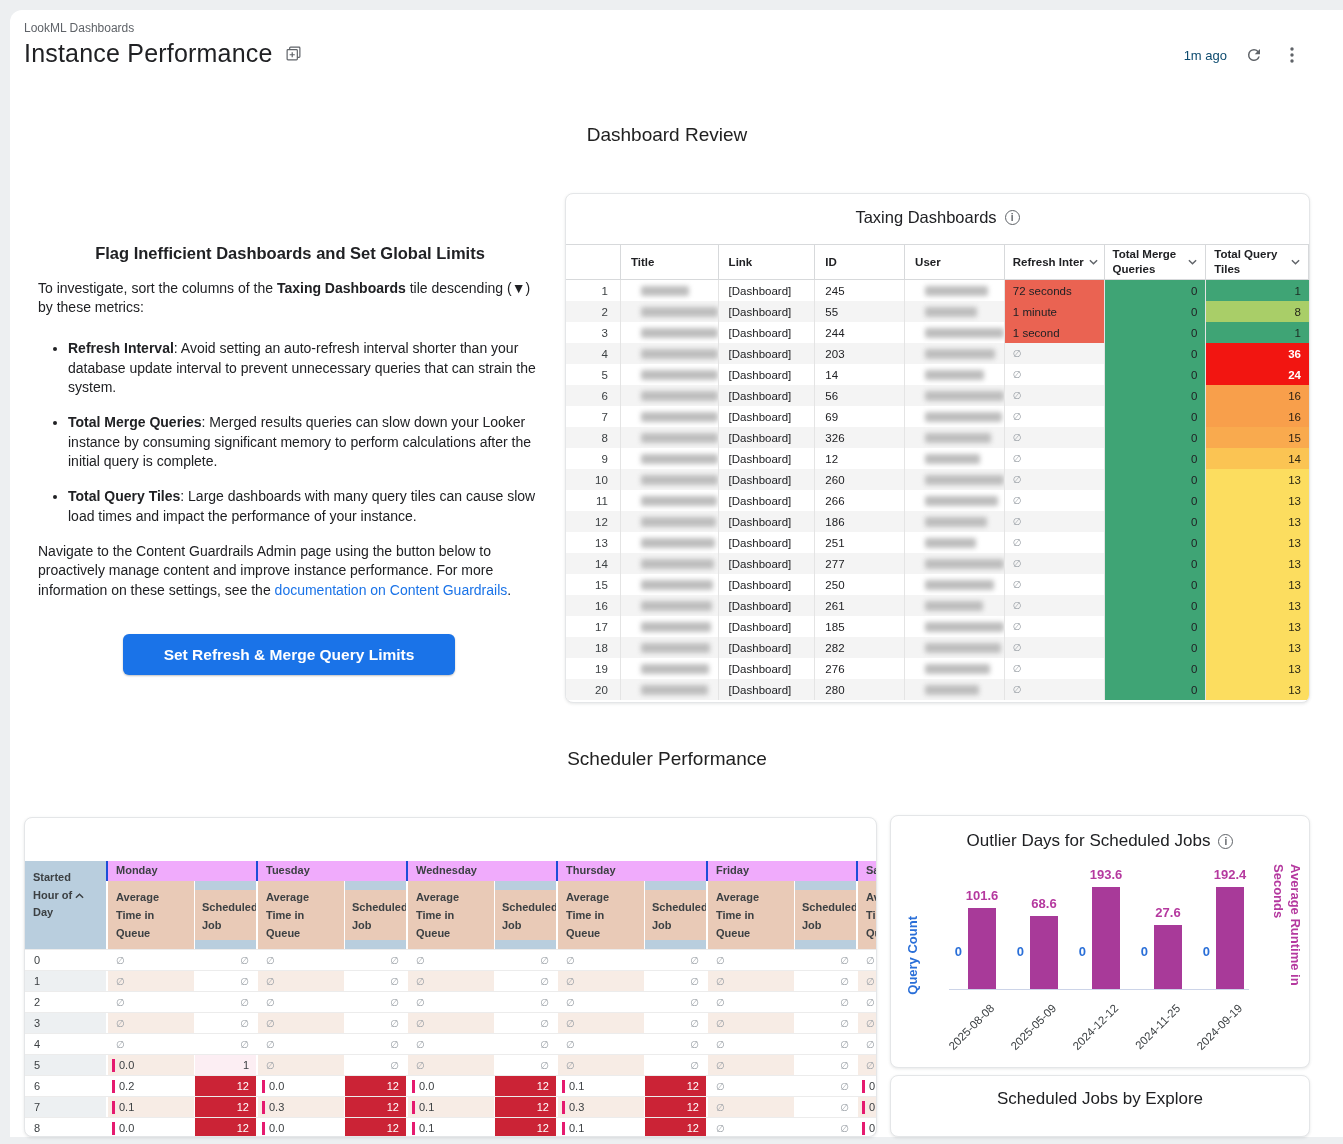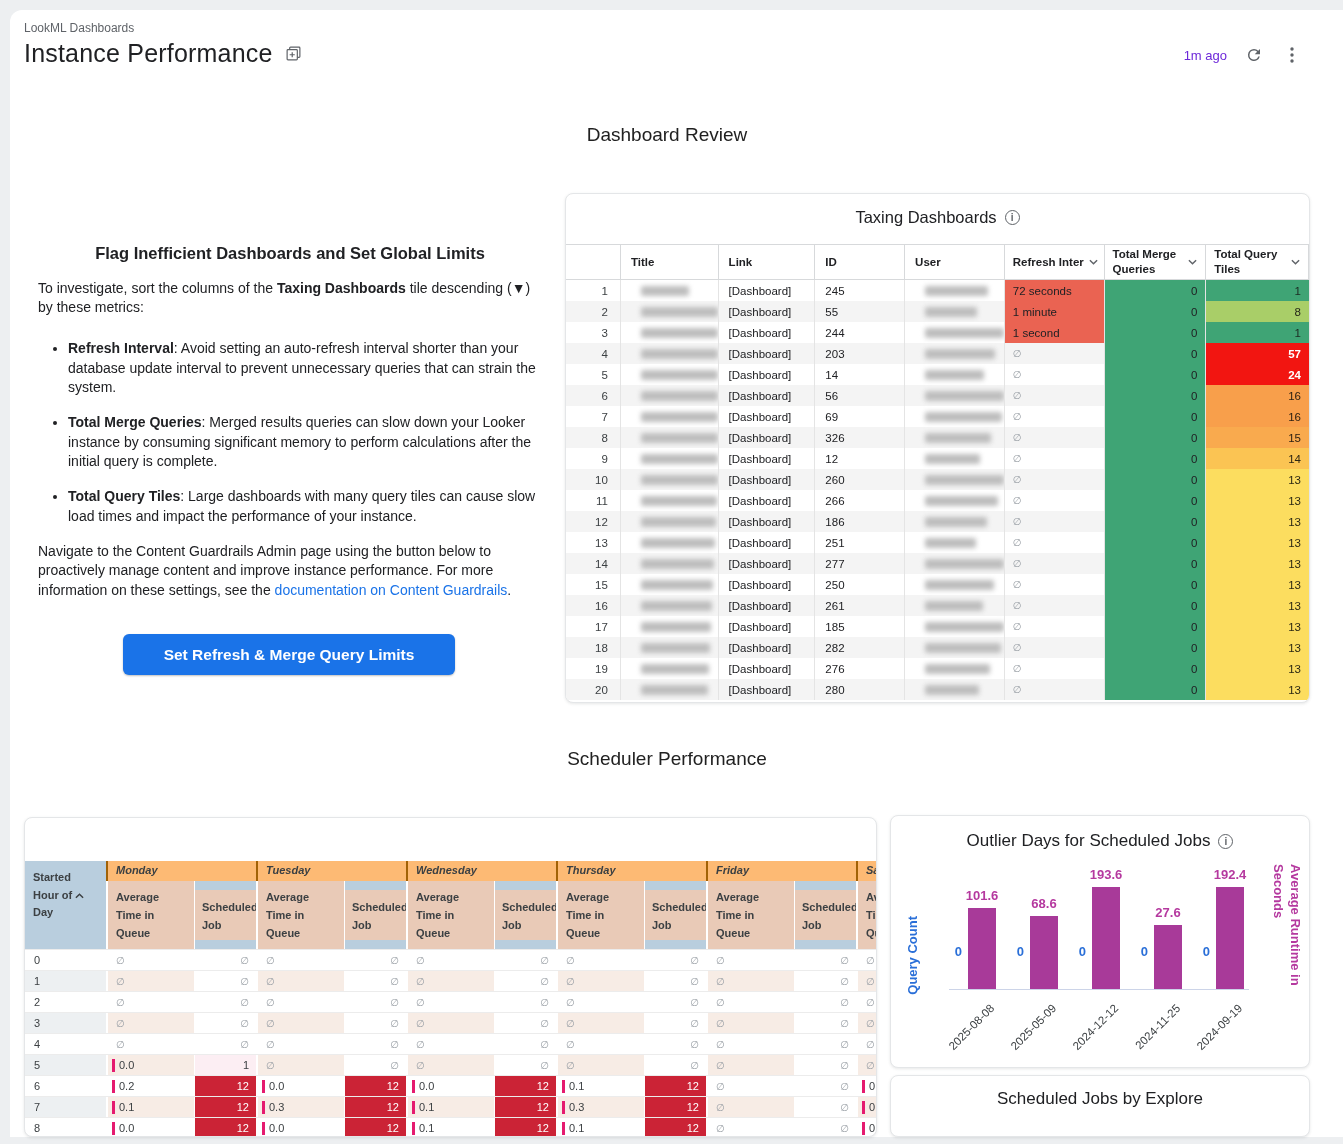--- a/index.html
+++ b/index.html
@@ -5,21 +5,21 @@
   * { box-sizing: border-box; margin: 0; padding: 0; }
   html,body { width:1343px; height:1144px; overflow:hidden; }
   body { font-family:"Liberation Sans", sans-serif; background:#edeff1; position:relative; color:#202124; }
   .panel { position:absolute; left:10px; top:10px; right:0; height:1127px; background:#ffffff; border-radius:12px 0 0 0; }
 
   
   .breadcrumb { position:absolute; left:24px; top:21px; font-size:12px; color:#5f6368; }
   .page-title-row { position:absolute; left:24px; top:39px; display:flex; align-items:center; gap:10px; }
   .page-title { font-size:25px; color:#202124; letter-spacing:.2px; }
   .hdr-right { position:absolute; right:40px; top:44px; display:flex; align-items:center; gap:16px; }
-  .updated { font-size:13px; color:#6d28d9; }
+  .updated { font-size:13px; color:#0c4a6e; }
   .icon-btn { width:22px; height:22px; display:flex; align-items:center; justify-content:center; cursor:pointer; }
 
   .section-title { position:absolute; left:24px; width:1286px; text-align:center; font-size:19px; color:#212121; }
 
   
   .guidance { position:absolute; left:38px; top:242px; width:504px; font-size:14px; line-height:1.38; color:#202124; }
   .guidance h3 { font-size:16.5px; font-weight:600; text-align:center; margin-bottom:14px; }
   .guidance p { margin-bottom:14px; }
   .guidance ul { margin:22px 0 8px 0; padding-left:30px; }
   .guidance li { margin-bottom:16px; }
@@ -54,21 +54,21 @@
   .blur-blob { background:#bdbdbd; height:10px; border-radius:2px; filter:blur(2.5px); }
   .cell-fill { width:100%; height:100%; display:flex; align-items:center; }
 
   
   #heatmap-card { left:24px; top:817px; width:853px; height:320px; overflow:hidden; }
   #heatmap-card .card-title { margin-top:13px; font-size:17px; }
   .hm-table { position:absolute; left:0; top:43px; width:981px; font-size:11px; color:#3c4043; }
   .hm-head { display:flex; }
   .hm-hour-h { width:81px; height:88px; background:#b9cede; font-weight:700; padding:8px 0 0 8px; line-height:1.6; }
   .hm-group { width:150px; }
-  .hm-day { height:20px; background:#fdba74; font-weight:700; padding:3px 0 0 8px; border-left:2px solid #a16207;font-style:italic; }
+  .hm-day { height:20px; background:#f0abfc; font-weight:700; padding:3px 0 0 8px; border-left:2px solid #1d4ed8; }
   .hm-sub { display:flex; height:68px; }
   .hm-sub-avg { width:88px; background:#e9cab7; font-weight:700; padding:7px 0 0 8px; line-height:1.65; border-left:2px solid #fff; }
   .hm-sub-sched { width:62px; background:#b9cede; border-left:1px solid #fff; display:flex; align-items:center; }
   .hm-sub-sched > div { background:#e9cab7; width:100%; height:50px; font-weight:700; padding:8px 0 0 7px; line-height:1.65; }
   .hm-row { display:flex; height:21px; border-top:1px solid #ececec; }
   .hm-hour { width:81px; padding:4px 0 0 9px; font-size:11px; }
   .hm-avg { width:88px; display:flex; align-items:center; border-left:2px solid #fff; }
   .hm-sched { width:62px; display:flex; align-items:center; justify-content:flex-end; padding-right:7px; border-left:1px solid #fff; }
   .hm-row.odd .hm-hour { background:#edf0f2; }
   .hm-row.odd .hm-avg { background:#f7ece5; }
@@ -228,21 +228,21 @@
           </div>
           <div class="txc c-link">[Dashboard]</div>
           <div class="txc c-id">203</div>
           <div class="txc c-user">
             <span class="blur-blob" style="width: 70px; margin-left: 10px;"></span>
           </div>
           <div class="txc c-refresh">
             <span class="empty-val">∅</span>
           </div>
           <div class="txc c-merge" style="background: rgb(63, 164, 117);">0</div>
-          <div class="txc c-tiles" style="background: rgb(242, 21, 17); color: rgb(255, 255, 255); font-weight: 700;">57</div>
+          <div class="txc c-tiles" style="background: rgb(242, 21, 17); color: rgb(255, 255, 255); font-weight: 700;">36</div>
         </div>
         <div class="tx-row">
           <div class="txc c-num">5</div>
           <div class="txc c-title">
             <span class="blur-blob" style="width: 82px; margin-left: 10px;"></span>
           </div>
           <div class="txc c-link">[Dashboard]</div>
           <div class="txc c-id">14</div>
           <div class="txc c-user">
             <span class="blur-blob" style="width: 59px; margin-left: 10px;"></span>

